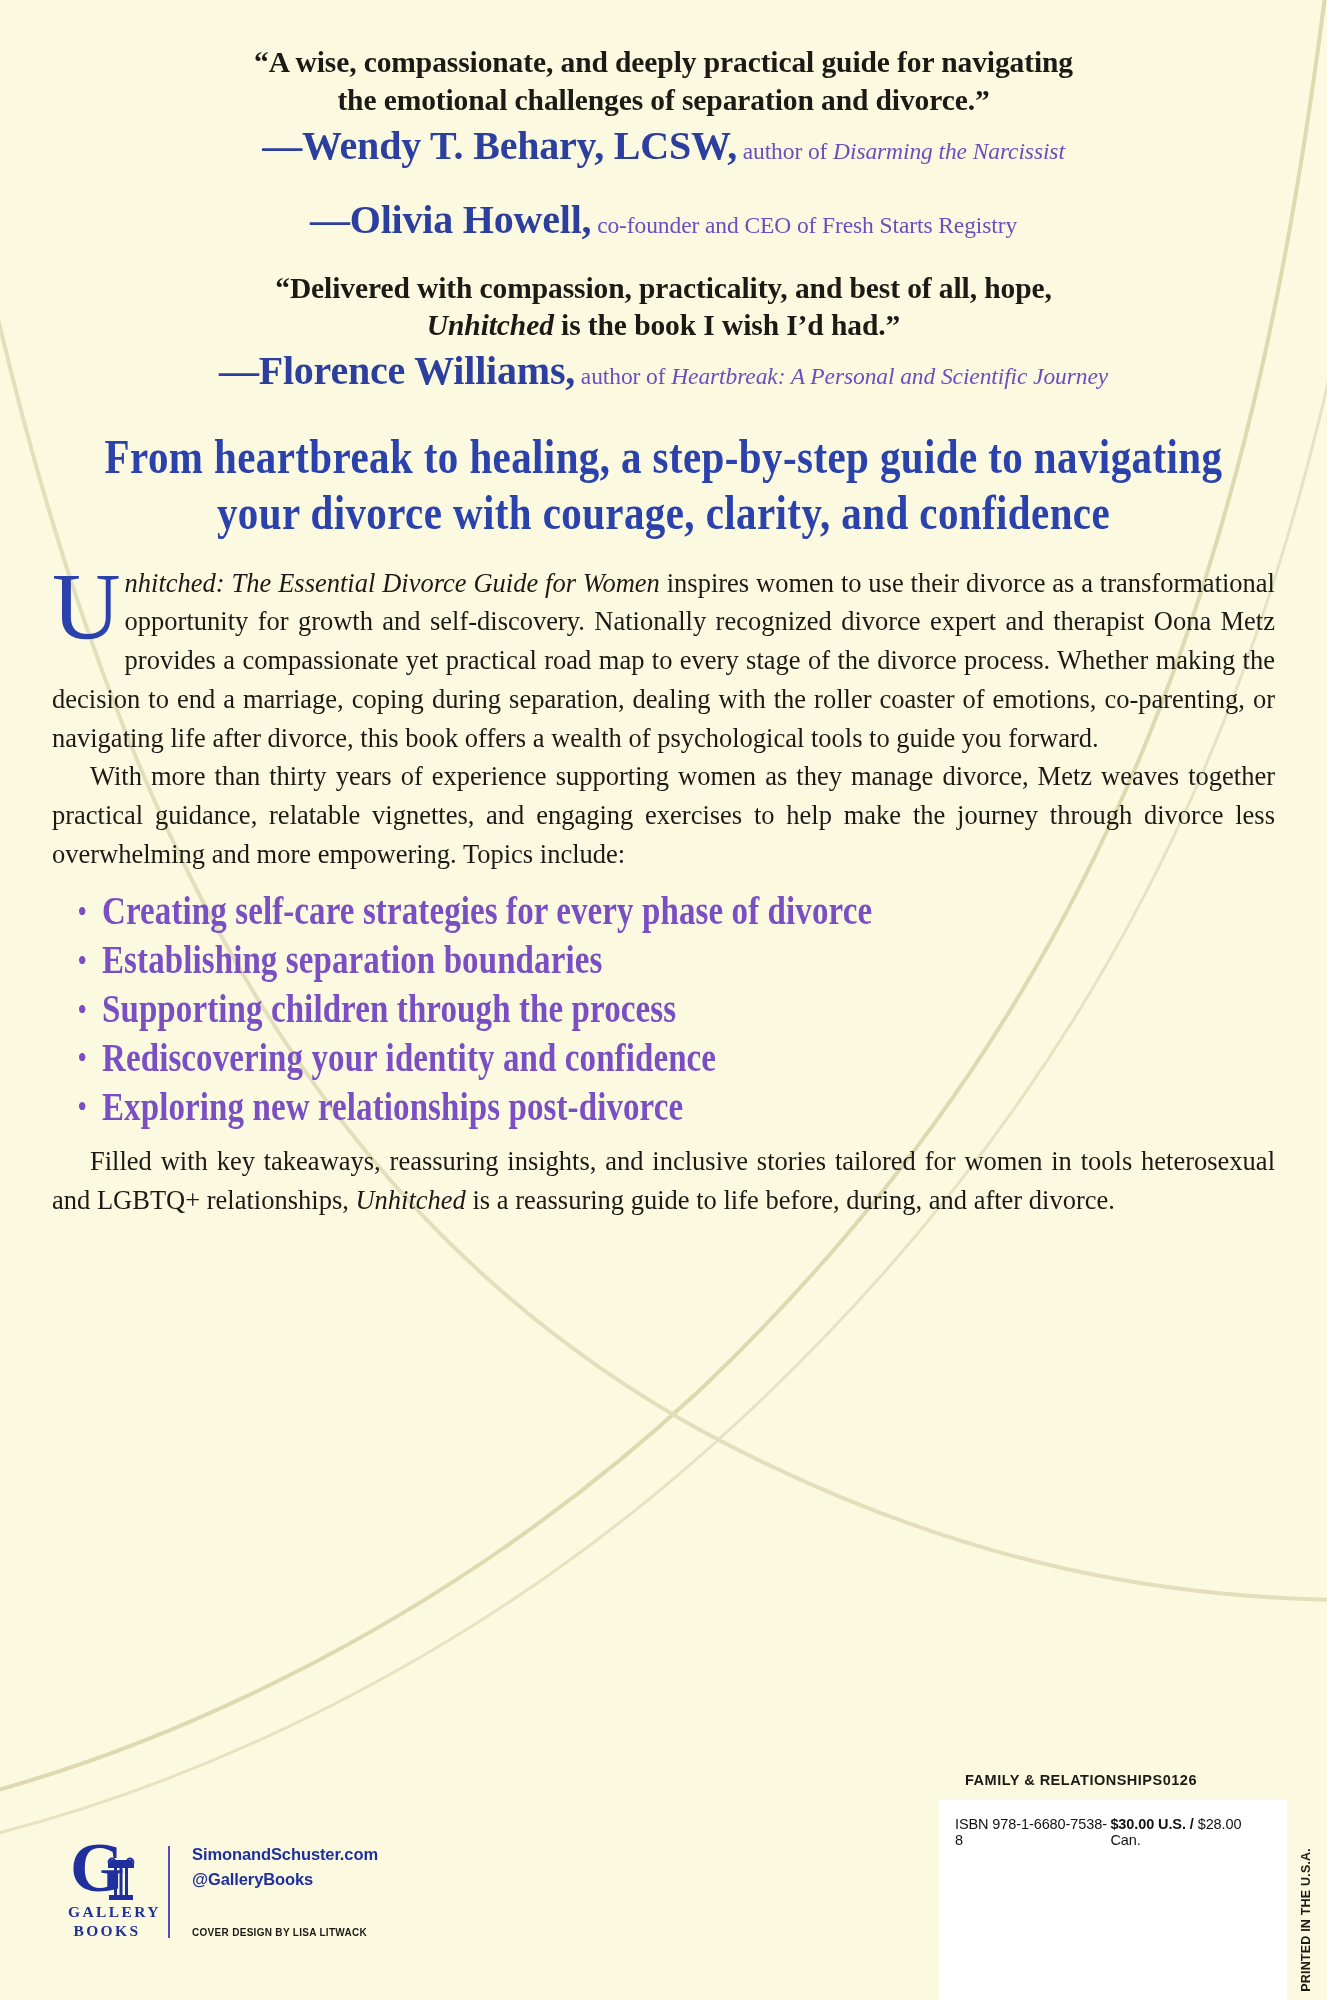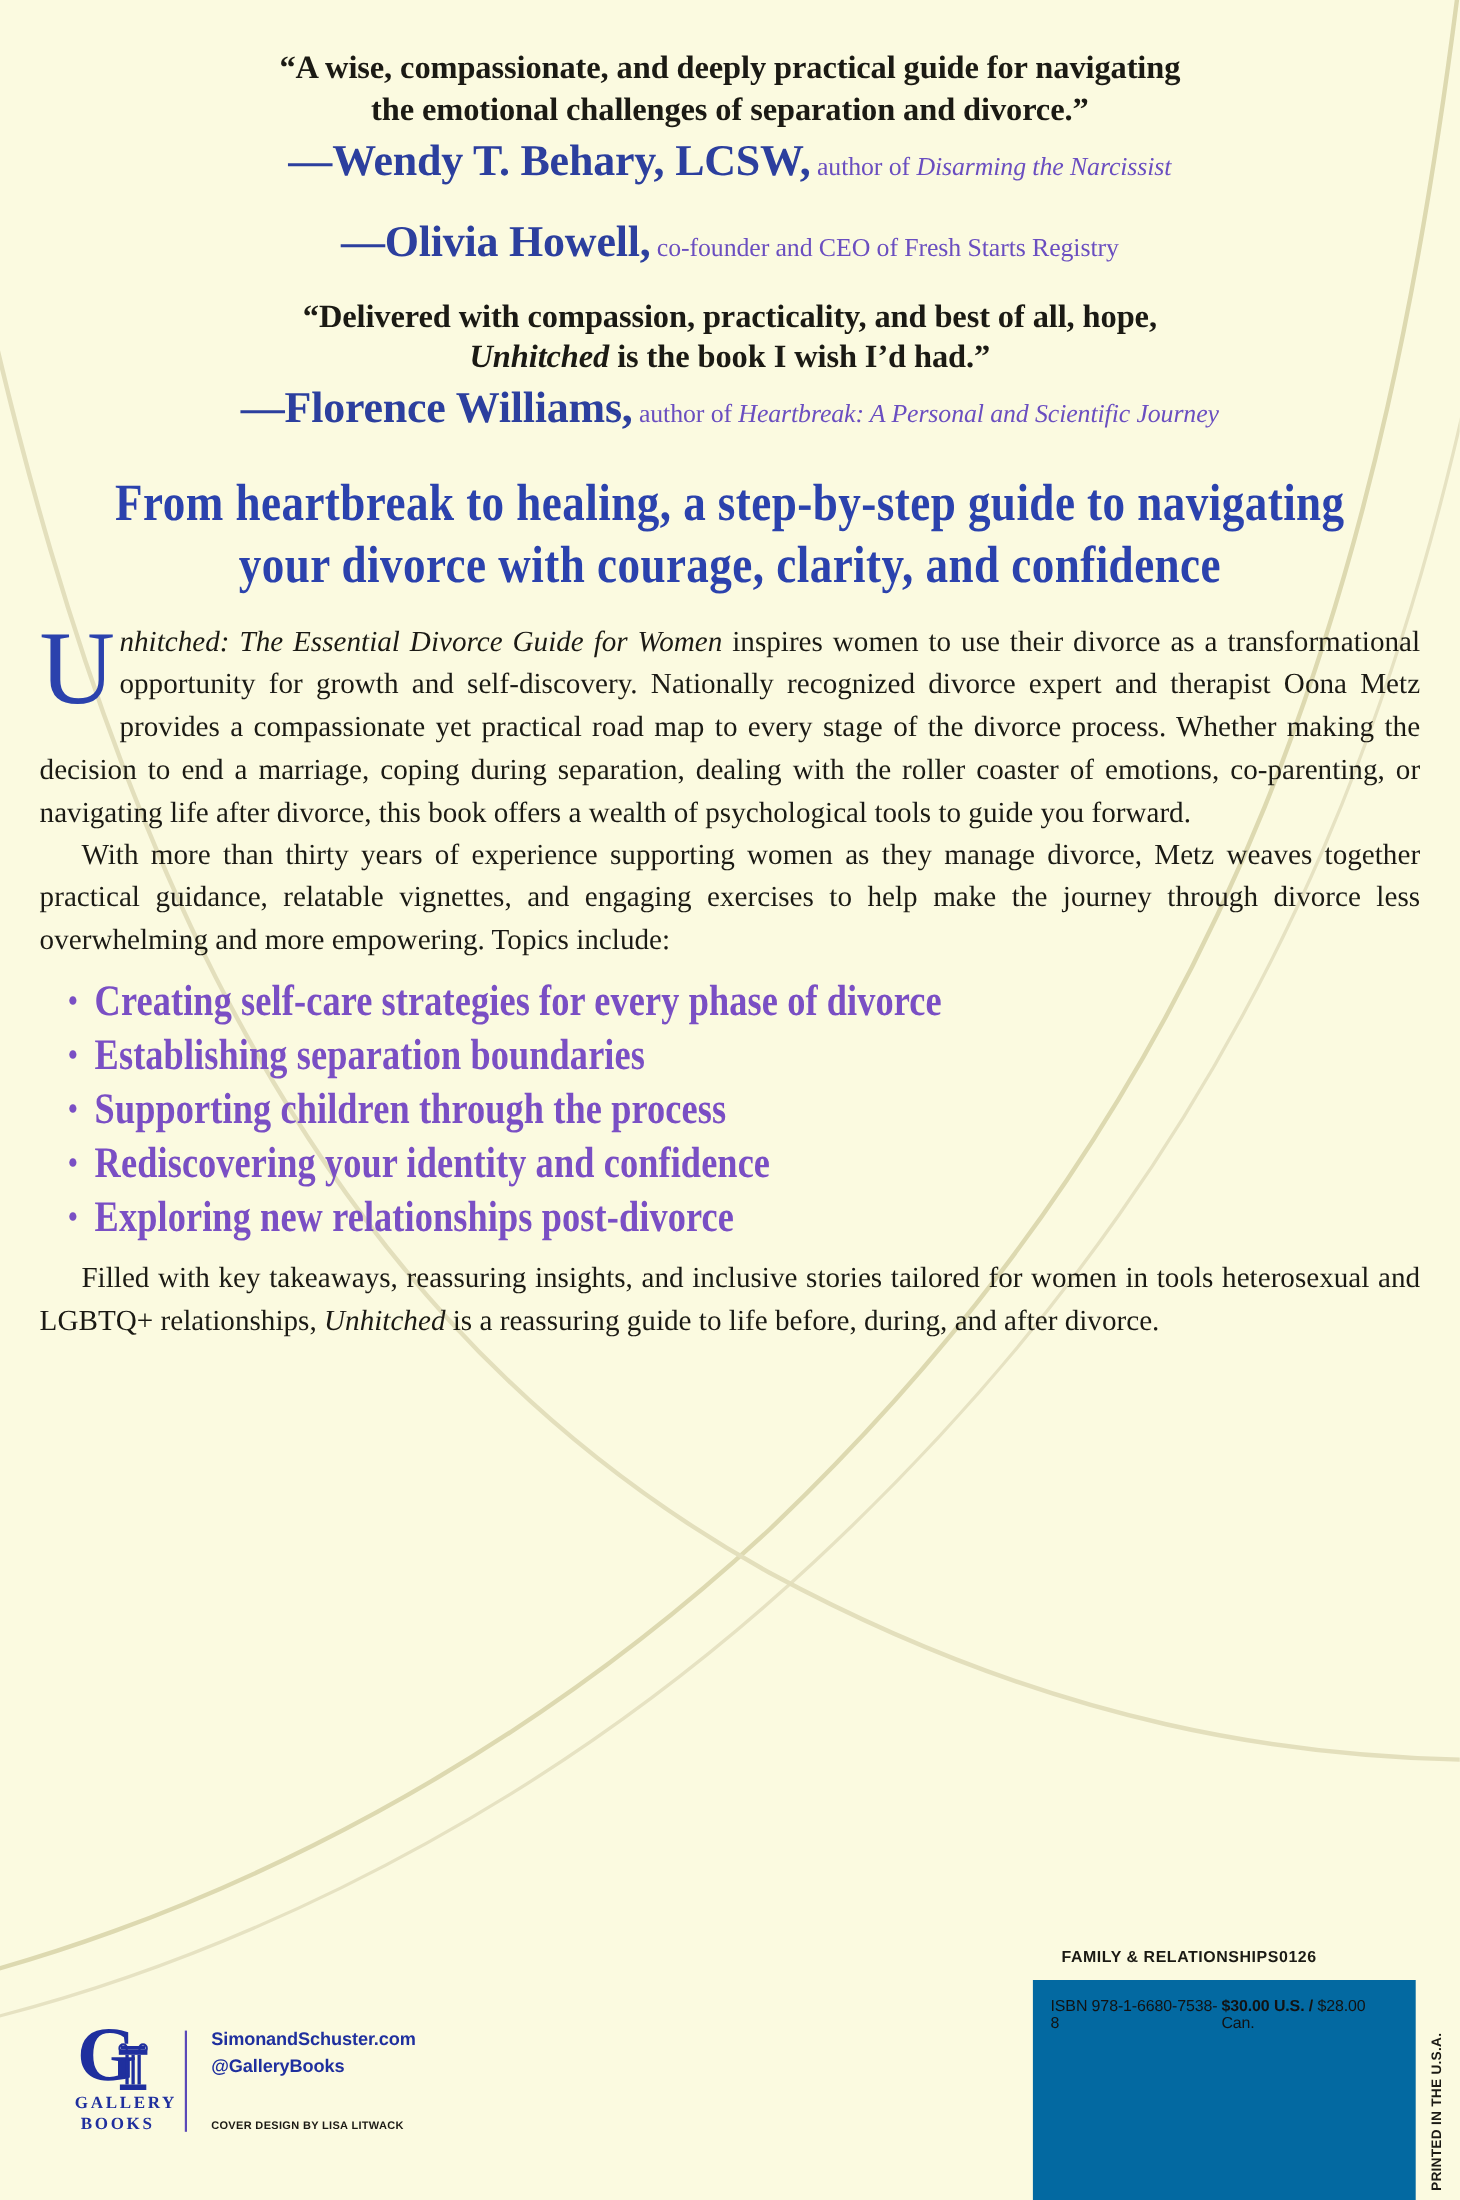--- a/index.html
+++ b/index.html
@@ -22,21 +22,21 @@
     pointer-events: none;
     z-index: 0;
   }
 
   .page {
     position: relative;
     z-index: 2;
     width: 1327px;
     height: 1632px;
     box-sizing: border-box;
-    padding: 0 36px;
+    padding: 0 52px;
   }
 
   
   .blurbs {
     padding-top: 44px;
   }
   .blurb {
     text-align: center;
     margin-bottom: 26px;
   }
@@ -214,21 +214,21 @@
     font-size: 14.5px;
     letter-spacing: 0.5px;
     color: #1b1a14;
   }
   .barcode-box {
     position: absolute;
     right: 40px;
     bottom: 0;
     width: 348px;
     height: 200px;
-    background: #0369a1;
+    background: #ffffff;
   }
   .barcode-row {
     display: flex;
     align-items: baseline;
     justify-content: space-between;
     padding: 16px 16px 0 16px;
     font-family: "Liberation Sans", sans-serif;
     font-size: 14.5px;
     color: #121212;
     letter-spacing: -0.1px;

